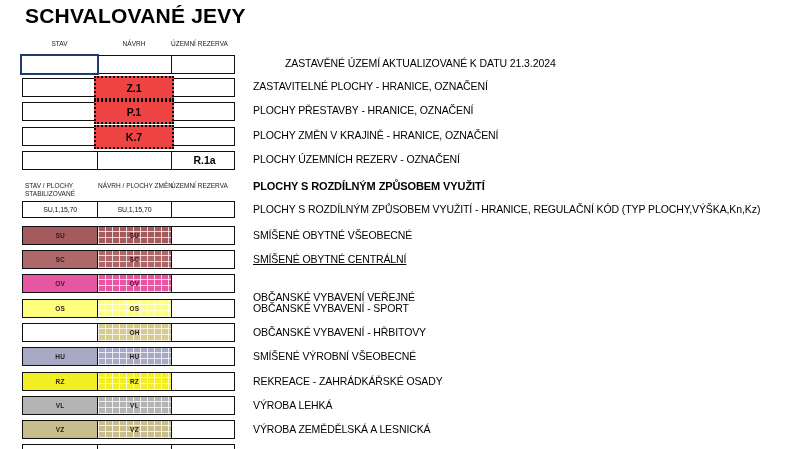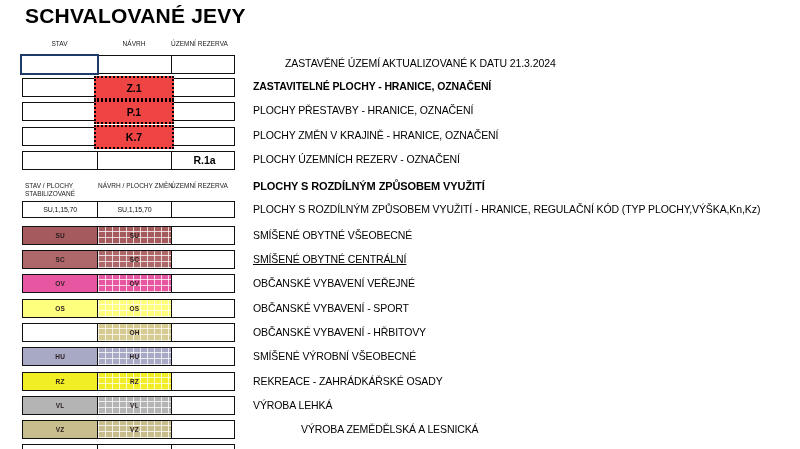--- a/index.html
+++ b/index.html
@@ -74,21 +74,21 @@
       <div class="navybox" style="left: 20px; top: 54px; width: 79px; height: 21px;"></div>
       <div class="desc" style="top: 57px; margin-left: 32px;">ZASTAVĚNÉ ÚZEMÍ AKTUALIZOVANÉ K DATU 21.3.2024</div>
       <div class="row" style="top: 78px; height: 19px;">
         <div class="cell" style="width: 75px;"></div>
         <div class="cell mid" style="width: 74px;"></div>
         <div class="cell mid" style="width: 64px;"></div>
       </div>
       <div class="dashbox" style="left: 94px; top: 75.5px; width: 80px; height: 24px;">
         <span class="">Z.1</span>
       </div>
-      <div class="desc" style="top: 80px; font-weight: bold;">ZASTAVITELNÉ PLOCHY - HRANICE, OZNAČENÍ</div>
+      <div class="desc" style="top: 80px;">ZASTAVITELNÉ PLOCHY - HRANICE, OZNAČENÍ</div>
       <div class="row" style="top: 102px; height: 19px;">
         <div class="cell" style="width: 75px;"></div>
         <div class="cell mid" style="width: 74px;"></div>
         <div class="cell mid" style="width: 64px;"></div>
       </div>
       <div class="dashbox" style="left: 94px; top: 99.5px; width: 80px; height: 24px;">
         <span class="">P.1</span>
       </div>
       <div class="desc" style="top: 104px;">PLOCHY PŘESTAVBY - HRANICE, OZNAČENÍ</div>
       <div class="row" style="top: 127px; height: 19px;">
@@ -142,21 +142,21 @@
       <div class="desc" style="top: 253px; text-decoration: underline;">SMÍŠENÉ OBYTNÉ CENTRÁLNÍ</div>
       <div class="row" style="top: 274px; height: 19px;">
         <div class="cell" style="width: 75px; background: rgb(231, 87, 161);">
           <span class="zlabel">OV</span>
         </div>
         <div class="cell mid" style="width: 74px; background: repeating-linear-gradient(90deg, rgba(255, 255, 255, 0.75) 0px, rgba(255, 255, 255, 0.75) 1.3px, transparent 1.3px, transparent 7px), repeating-linear-gradient(0deg, rgba(255, 255, 255, 0.75) 0px, rgba(255, 255, 255, 0.75) 1.3px, transparent 1.3px, transparent 6px) rgb(231, 87, 161);">
           <span class="zlabel">OV</span>
         </div>
         <div class="cell mid" style="width: 64px;"></div>
       </div>
-      <div class="desc" style="top: 277px;">OBČANSKÉ VYBAVENÍ VEŘEJNÉ</div>
+      <div class="desc" style="top: 291px;">OBČANSKÉ VYBAVENÍ VEŘEJNÉ</div>
       <div class="row" style="top: 299px; height: 19px;">
         <div class="cell" style="width: 75px; background: rgb(255, 255, 126);">
           <span class="zlabel">OS</span>
         </div>
         <div class="cell mid" style="width: 74px; background: repeating-linear-gradient(90deg, rgba(255, 255, 255, 0.75) 0px, rgba(255, 255, 255, 0.75) 1.3px, transparent 1.3px, transparent 7px), repeating-linear-gradient(0deg, rgba(255, 255, 255, 0.75) 0px, rgba(255, 255, 255, 0.75) 1.3px, transparent 1.3px, transparent 6px) rgb(255, 255, 126);">
           <span class="zlabel">OS</span>
         </div>
         <div class="cell mid" style="width: 64px;"></div>
       </div>
       <div class="desc" style="top: 302px;">OBČANSKÉ VYBAVENÍ - SPORT</div>
@@ -200,20 +200,20 @@
       <div class="desc" style="top: 399px;">VÝROBA LEHKÁ</div>
       <div class="row" style="top: 420px; height: 19px;">
         <div class="cell" style="width: 75px; background: rgb(200, 189, 141);">
           <span class="zlabel">VZ</span>
         </div>
         <div class="cell mid" style="width: 74px; background: repeating-linear-gradient(90deg, rgba(255, 255, 255, 0.75) 0px, rgba(255, 255, 255, 0.75) 1.3px, transparent 1.3px, transparent 7px), repeating-linear-gradient(0deg, rgba(255, 255, 255, 0.75) 0px, rgba(255, 255, 255, 0.75) 1.3px, transparent 1.3px, transparent 6px) rgb(200, 189, 141);">
           <span class="zlabel">VZ</span>
         </div>
         <div class="cell mid" style="width: 64px;"></div>
       </div>
-      <div class="desc" style="top: 423px; margin-left: 48px;">VÝROBA ZEMĚDĚLSKÁ A LESNICKÁ</div>
+      <div class="desc" style="top: 423px;">VÝROBA ZEMĚDĚLSKÁ A LESNICKÁ</div>
       <div class="row" style="top: 444px; height: 14px;">
         <div class="cell" style="width: 75px;"></div>
         <div class="cell mid" style="width: 74px;"></div>
         <div class="cell mid" style="width: 64px;"></div>
       </div>
     </div>
 </div>
 
 </body></html>

